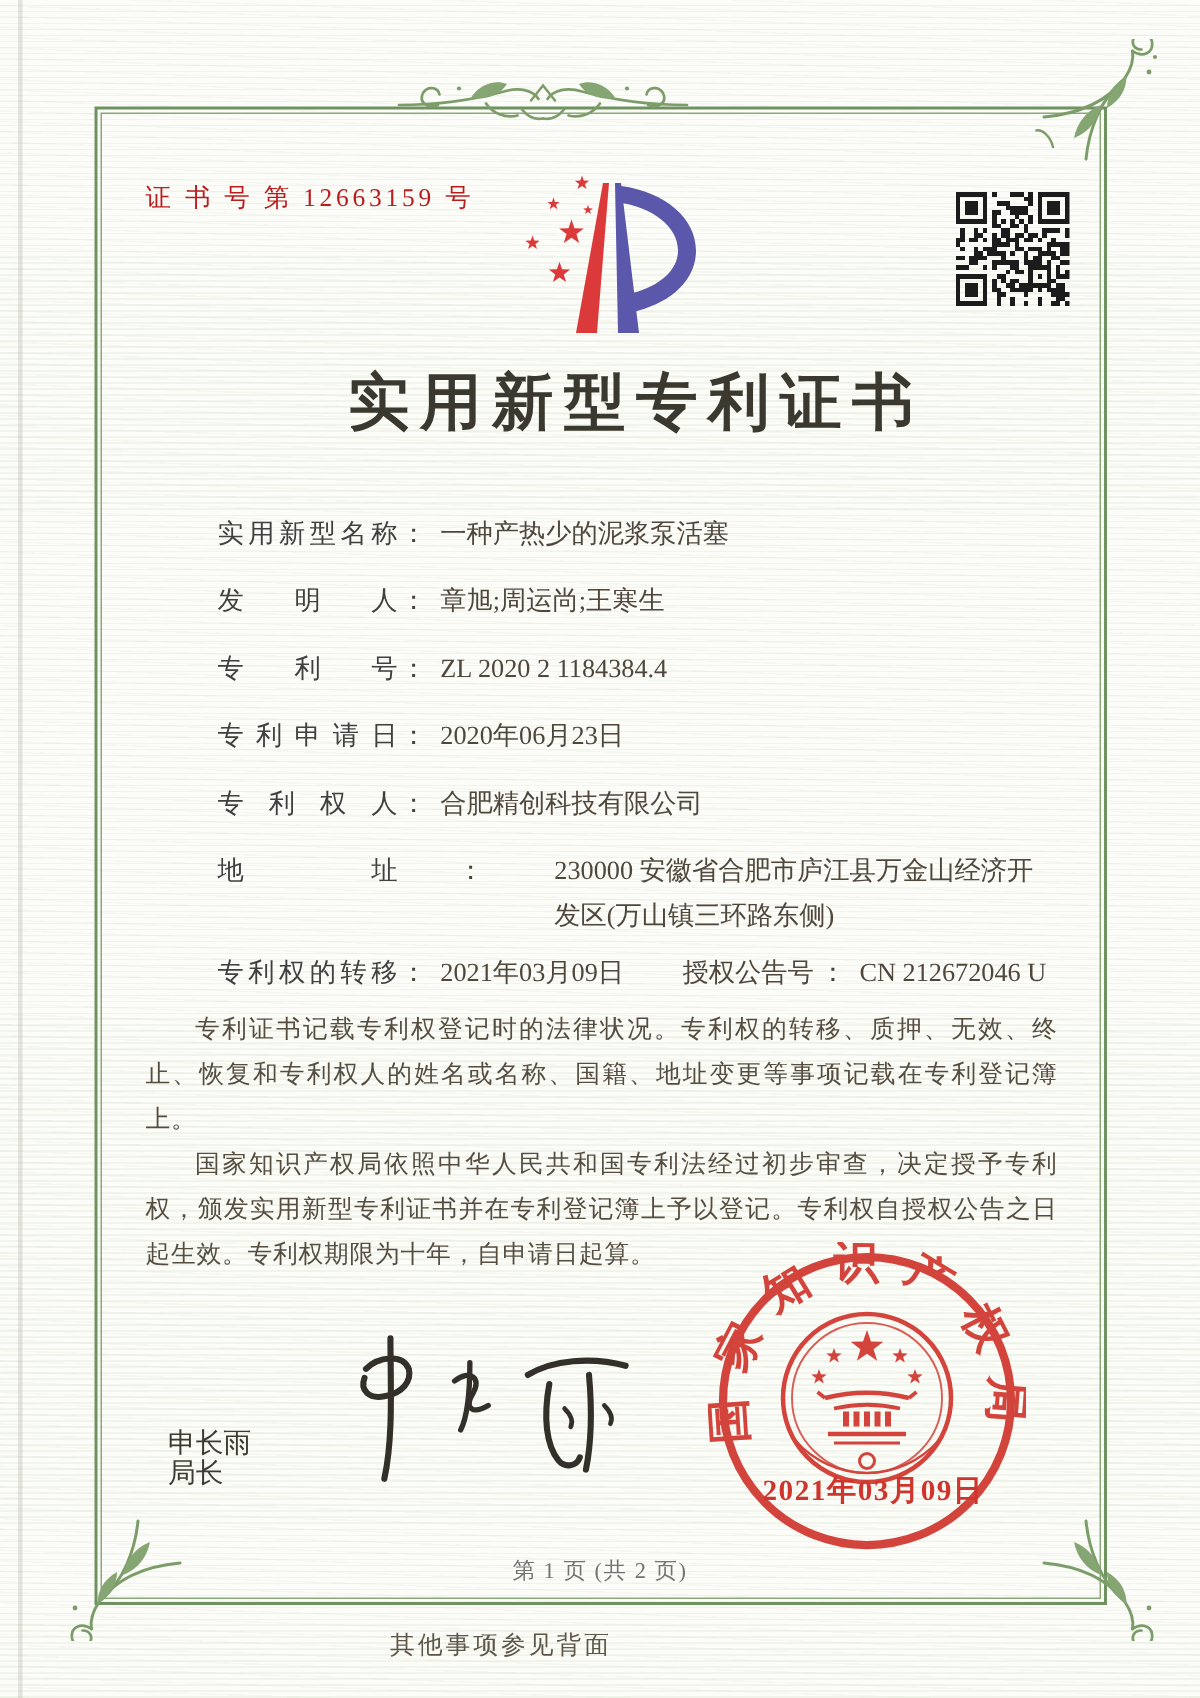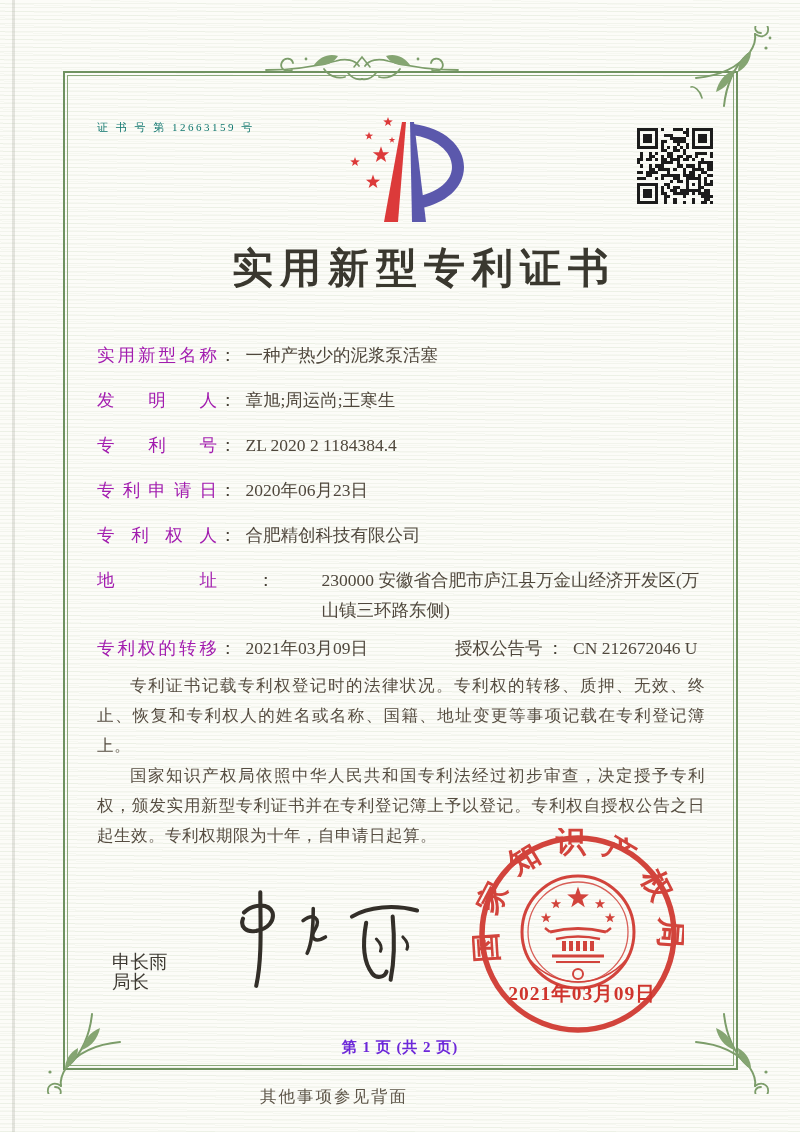--- a/index.html
+++ b/index.html
@@ -19,47 +19,47 @@
       repeating-linear-gradient(2deg, rgba(150,176,128,0.06) 0 1px, transparent 1px 7px);
     z-index:0;
   }
   .scan-edge{position:absolute;left:12px;top:0;bottom:0;width:3px;
     background:rgba(165,165,155,0.28);z-index:1;}
   
   .frame{position:absolute;left:63px;top:71px;width:671px;height:995px;
     border:2px solid #6f9260;z-index:1;}
   .frame-inner{position:absolute;inset:2px;border:1px solid #8aa87a;}
   .orn{position:absolute;z-index:2;}
-  .cert-no{position:absolute;left:97px;top:120px;font-size:11px;
-    letter-spacing:2.5px;color:#0f766e;z-index:3;}
+  .cert-no{position:absolute;left:97px;top:120px;font-size:17px;
+    letter-spacing:2.5px;color:#b91c1c;z-index:3;}
   .logo{position:absolute;left:332px;top:110px;z-index:3;}
   .qr{position:absolute;left:637px;top:128px;z-index:3;}
   .title{position:absolute;left:0;top:241px;width:800px;text-align:center;
     font-size:41px;font-weight:bold;letter-spacing:7px;color:#3a382f;z-index:3;margin:0;padding-left:24px;}
   .flow{position:absolute;left:97px;top:340px;width:608px;z-index:3;font-size:17.5px;}
   .frow{display:flex;align-items:flex-start;line-height:30px;margin-bottom:15px;color:#4f473c;}
-  .flabel{flex:0 0 120px;width:120px;text-align:justify;text-align-last:justify;color:#a21caf;}
+  .flabel{flex:0 0 120px;width:120px;text-align:justify;text-align-last:justify;color:#404040;margin-left:48px;}
   .fcolon{margin:0 9px 0 2px;color:#474136;}
   .fvalue{flex:1;max-width:460px;}
   .frow.addr{margin-bottom:8px;gap:38px;}
   .grant{margin-bottom:6px;}
   .gpair{display:flex;width:358px;}
   .gpair2{display:flex;}
   .gpair2 .flabel2{margin-right:2px;}
   .body-text{margin-top:8px;}
   .body-text p{margin:0;text-indent:2em;line-height:30px;font-size:16.5px;
     color:#564d41;letter-spacing:0.5px;text-align:justify;}
   .sig-title{position:absolute;left:112px;top:969px;font-size:18.5px;color:#3e3a32;z-index:3;}
   .sig-name{position:absolute;left:112px;top:949px;font-size:18.5px;color:#3e3a32;z-index:3;}
   .sig-svg{position:absolute;left:210px;top:882px;z-index:3;}
   .seal{position:absolute;left:472px;top:828px;z-index:3;opacity:0.92;}
   .seal-date{position:absolute;left:482px;top:980px;width:200px;text-align:center;
     font-size:19.5px;font-weight:bold;color:#cf352d;letter-spacing:1px;z-index:4;}
   .page-num{position:absolute;left:0;top:1038px;width:800px;text-align:center;
-    font-size:15px;letter-spacing:1px;color:#6d28d9;z-index:3;font-weight:bold;}
+    font-size:15px;letter-spacing:1px;color:#737373;z-index:3;}
   .back-note{position:absolute;left:0;top:1086px;width:668px;text-align:center;
     font-size:16.5px;letter-spacing:2px;color:#5d5548;z-index:3;}
   svg{display:block;}
 </style>
 </head>
 <body>
 
 <div class="page">
 
   <div class="scan-edge"></div>

